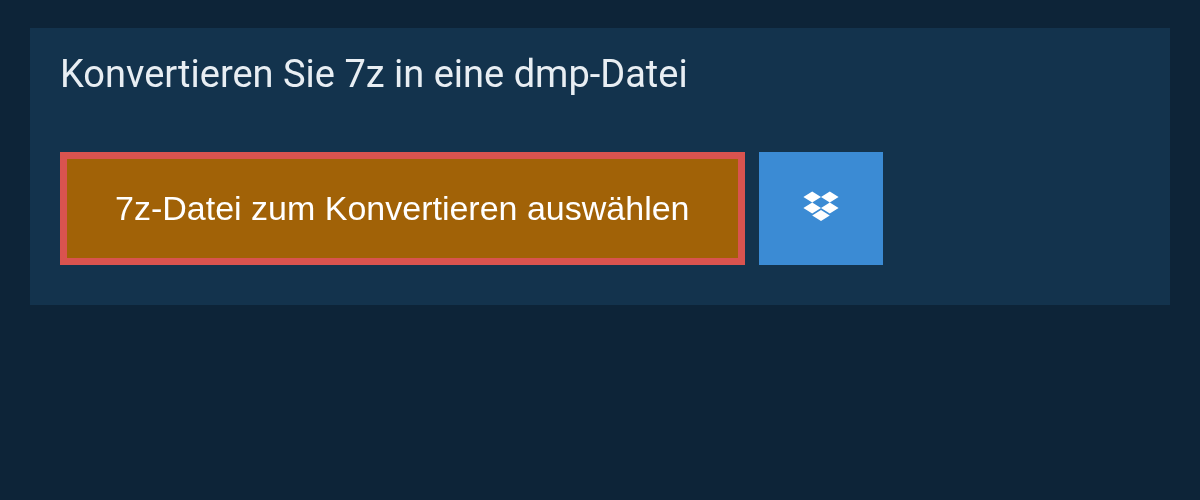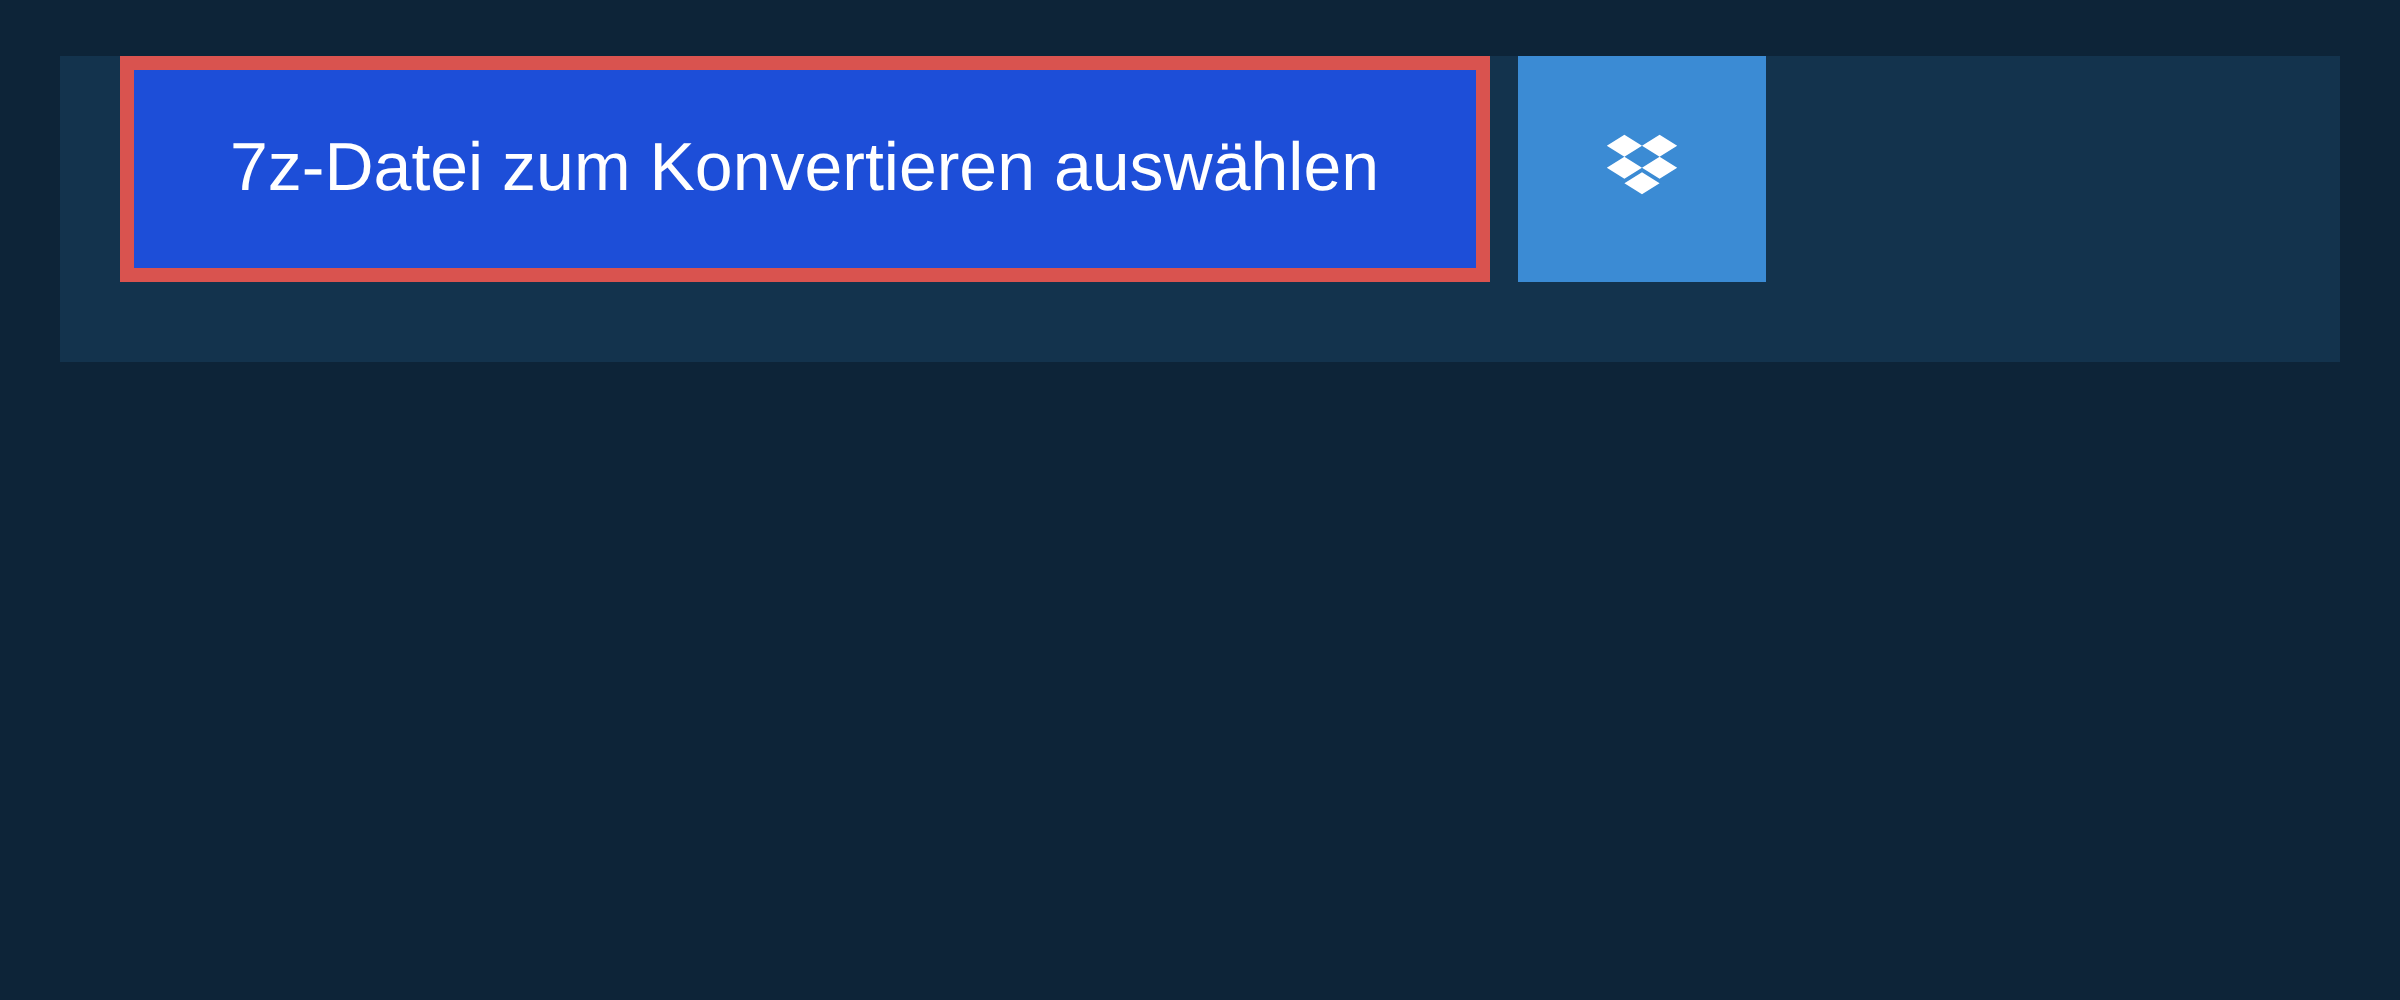--- a/index.html
+++ b/index.html
@@ -32,21 +32,21 @@
       align-items: stretch;
       padding: 0 30px;
       margin-top: 28px;
       gap: 14px;
     }
     .file-select-wrapper {
       border: 7px solid #d9534f;
       display: inline-block;
     }
     .file-select-button {
-      background-color: #1d4ed8;
+      background-color: #a16207;
       color: #ffffff;
       font-size: 34px;
       font-weight: 400;
       padding: 30px 48px;
       border: none;
       cursor: pointer;
       display: block;
       text-align: center;
       white-space: nowrap;
     }
@@ -62,20 +62,21 @@
     .dropbox-button svg {
       width: 44px;
       height: 44px;
       fill: #ffffff;
     }
   </style>
 </head>
 <body>
 
 <div class="panel">
+  <h1 class="heading">Konvertieren Sie 7z in eine dmp-Datei</h1>
   <div class="upload-row">
     <div class="file-select-wrapper">
       <button class="file-select-button">7z-Datei zum Konvertieren auswählen</button>
     </div>
     <button class="dropbox-button">
       <svg viewBox="0 0 40 40">
         <path d="M12 4 L20 9 L12 14 L4 9 Z M28 4 L36 9 L28 14 L20 9 Z M4 19 L12 14 L20 19 L12 24 Z M20 19 L28 14 L36 19 L28 24 Z M12 26 L20 21 L28 26 L20 31 Z"></path>
       </svg>
     </button>
   </div>

